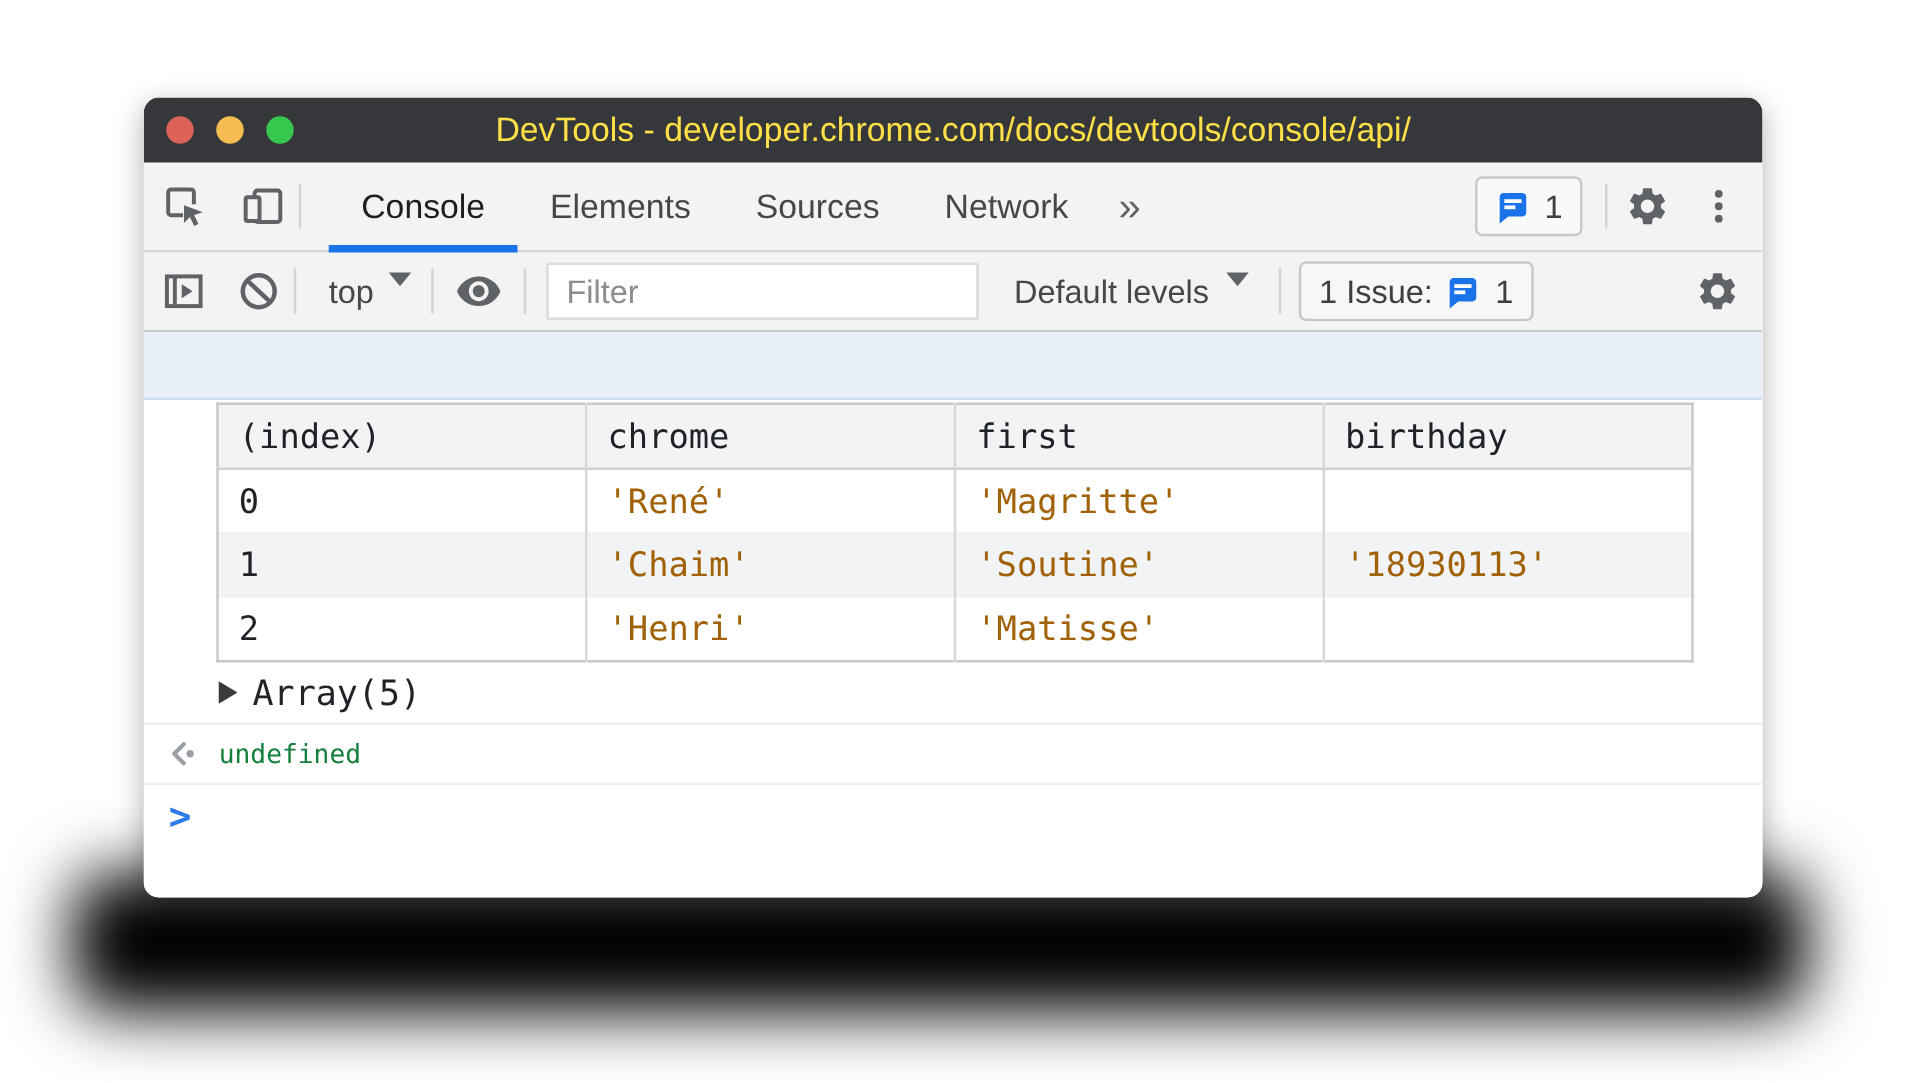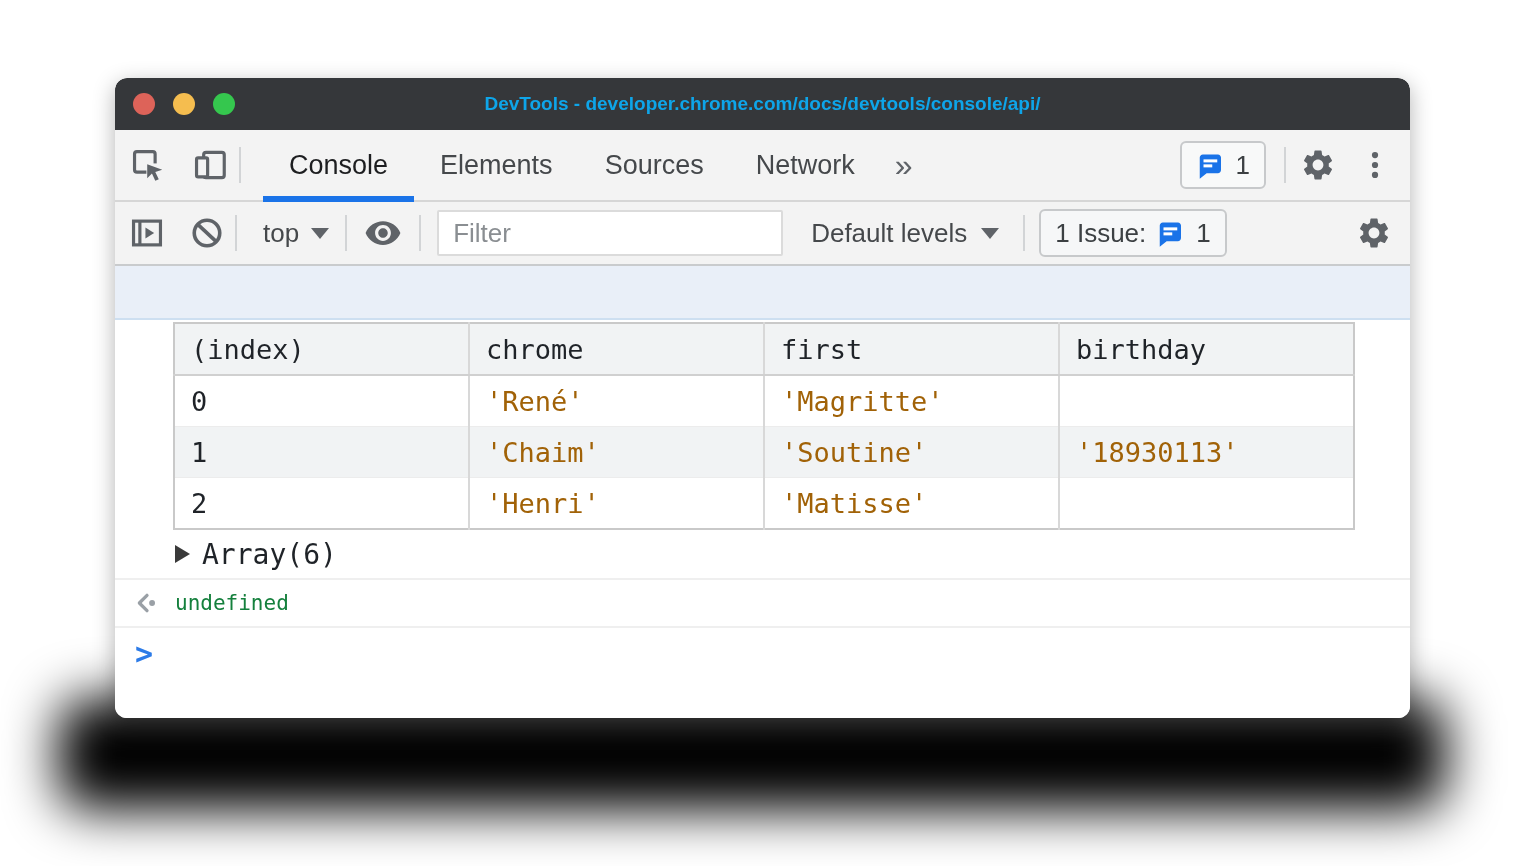--- a/index.html
+++ b/index.html
@@ -11,39 +11,39 @@
           border-radius:12px;box-shadow:0 6px 22px rgba(0,0,0,.30);overflow:hidden;
           display:flex;flex-direction:column;}
   
   .titlebar{height:52px;background:#35373a;border-radius:12px 12px 0 0;display:flex;align-items:center;
             position:relative;flex:none;}
   .traffic{display:flex;gap:18px;margin-left:18px;}
   .tl{width:22px;height:22px;border-radius:50%;}
   .tl.red{background:#dd6359;}
   .tl.yellow{background:#f5bd4f;}
   .tl.green{background:#35c74e;}
-  .win-title{position:absolute;left:0;right:0;text-align:center;color:#0ea5e9;font-size:19px;
-             font-weight:700;pointer-events:none;}
+  .win-title{position:absolute;left:0;right:0;text-align:center;color:#fde047;font-size:27px;
+             font-weight:400;pointer-events:none;}
   
   .tabbar{height:70px;background:#f3f3f3;border-bottom:2px solid #d6d6d6;display:flex;
           align-items:center;flex:none;color:#46494c;}
   .iconbtn{display:flex;align-items:center;justify-content:center;flex:none;}
   .vsep{width:2px;height:36px;background:#d2d4d6;flex:none;}
   .tab{position:relative;height:70px;display:flex;align-items:center;padding:0 26px;font-size:27px;
        color:#45484b;flex:none;}
   .tab.active{color:#1d1e20;}
   .tab.active::after{content:"";position:absolute;left:0;right:0;bottom:-2px;height:6px;background:#1a73e8;}
   .more-tabs{font-size:32px;color:#5f6368;padding:0 14px;}
   .pillbtn{display:flex;align-items:center;gap:10px;border:2px solid #c7c9cb;border-radius:6px;
            height:44px;padding:0 14px;font-size:26px;color:#3c4043;background:#f8f9f9;flex:none;}
   .spacer{flex:1;}
   
   .ctoolbar{height:62px;background:#f3f3f3;border-bottom:2px solid #c9cbcd;display:flex;
             align-items:center;flex:none;font-size:26px;color:#45484b;}
-  .dd{display:flex;align-items:center;gap:12px;padding:0 10px;}
+  .dd{display:flex;gap:12px;padding:0 10px;}
   .caret{width:0;height:0;border-left:9px solid transparent;border-right:9px solid transparent;
          border-top:11px solid #5f6368;}
   .filter-input{width:314px;height:42px;border:2px solid #dbdbdb;border-radius:2px;background:#fff;
                 font-size:26px;padding:0 14px;color:#202124;outline:none;
                 font-family:"Liberation Sans",sans-serif;}
   .filter-input::placeholder{color:#8a8e92;}
   
   .console{flex:1;background:#fff;display:flex;flex-direction:column;overflow:hidden;
            font-family:"DejaVu Sans Mono","Liberation Mono",monospace;}
   .cmd-echo{height:52px;background:#e9eff8;border-bottom:2px solid #cddff1;overflow:hidden;
@@ -226,21 +226,21 @@
           <td class="cell-idx">2</td>
           <td class="cell-str">'Henri'</td>
           <td class="cell-str">'Matisse'</td>
           <td class="cell-str"></td>
         </tr>
       </tbody>
         </table>
 
       <div class="array-row">
         <span class="tri-right"></span>
-        <span class="array-text">Array(6)</span>
+        <span class="array-text">Array(5)</span>
       </div>
 
       <div class="hdiv"></div>
 
       <div class="result-row">
         <svg width="28" height="28" viewBox="0 0 22 22">
           <path d="M11 5 L5 11 L11 17" fill="none" stroke="#9aa0a6" stroke-width="2.6" stroke-linecap="round" stroke-linejoin="round"></path>
           <circle cx="15" cy="11" r="2.3" fill="#9aa0a6"></circle>
         </svg>
         <span class="result-text">undefined</span>

